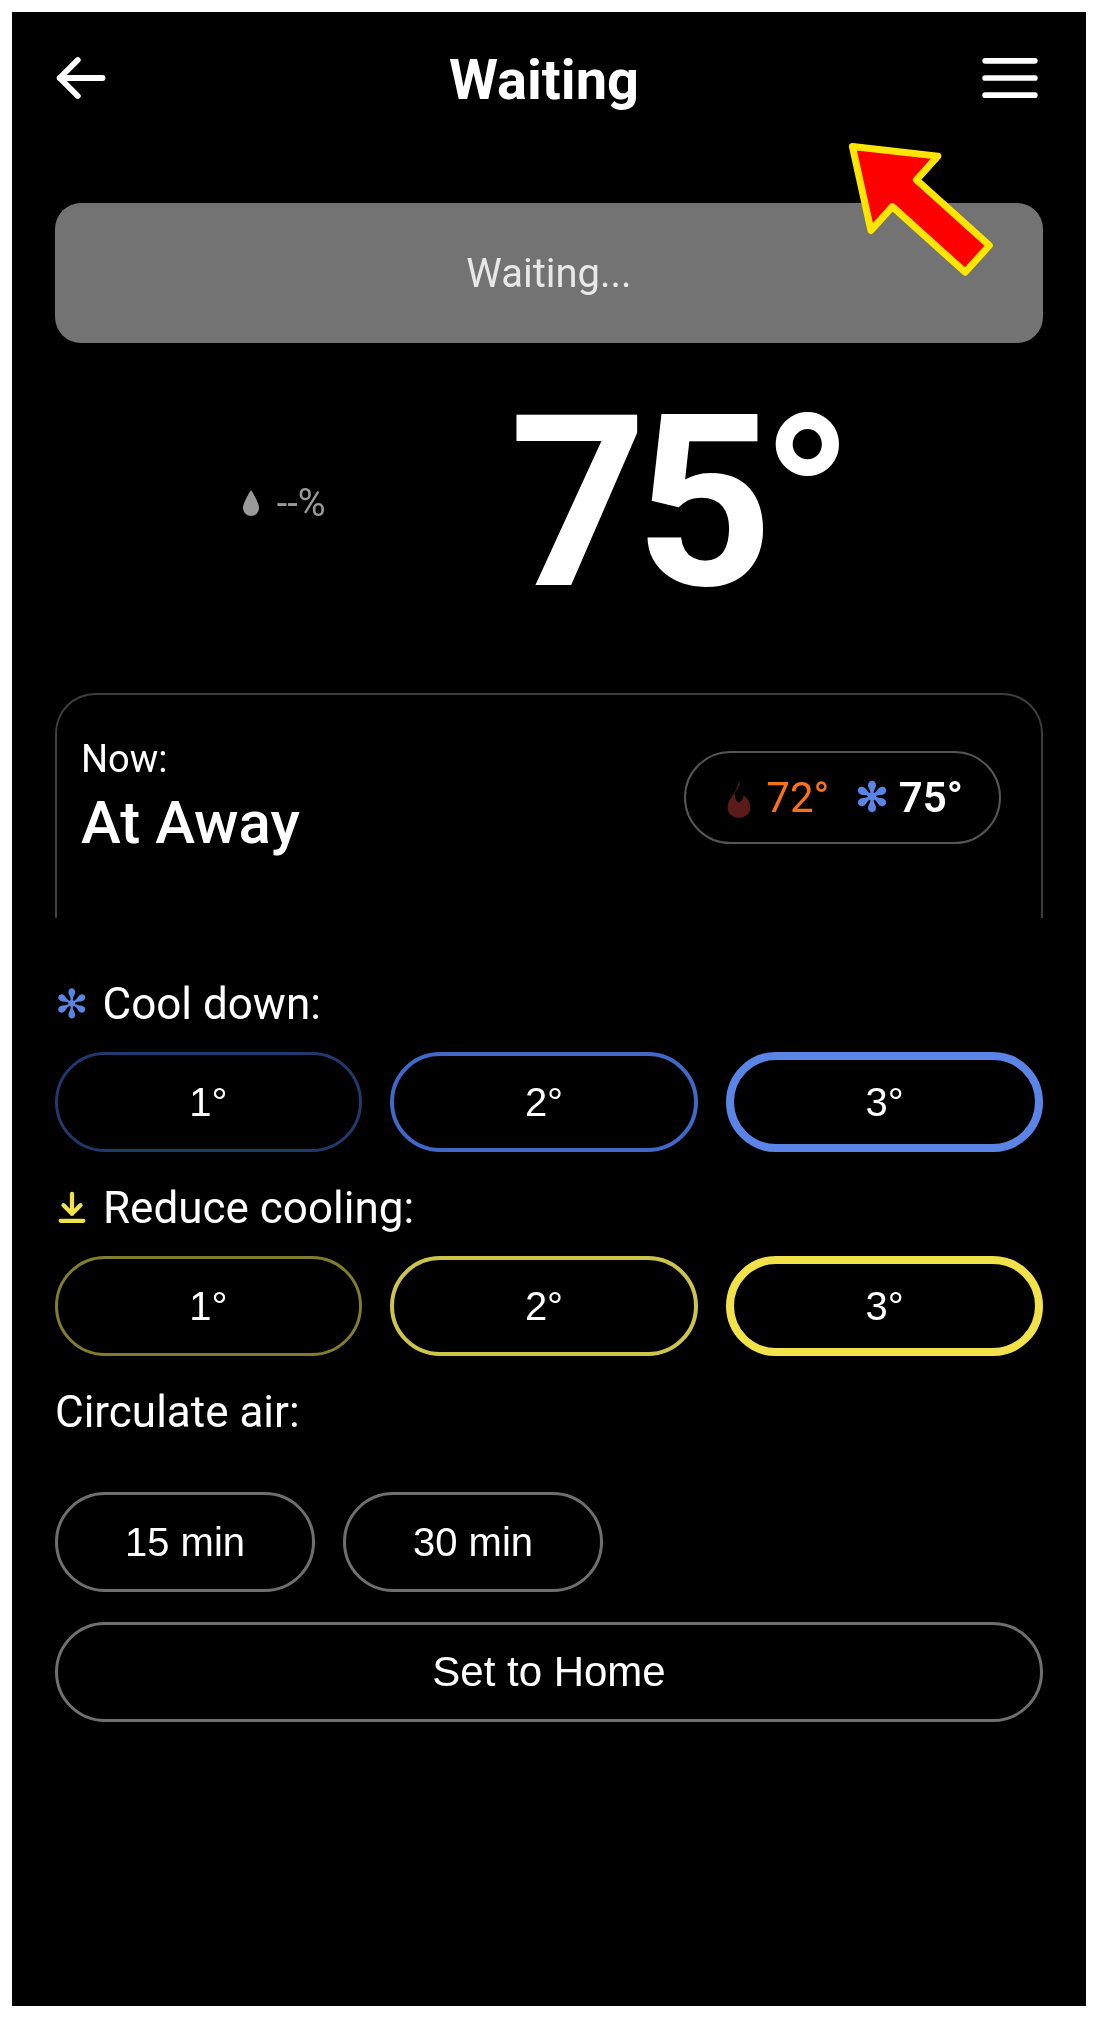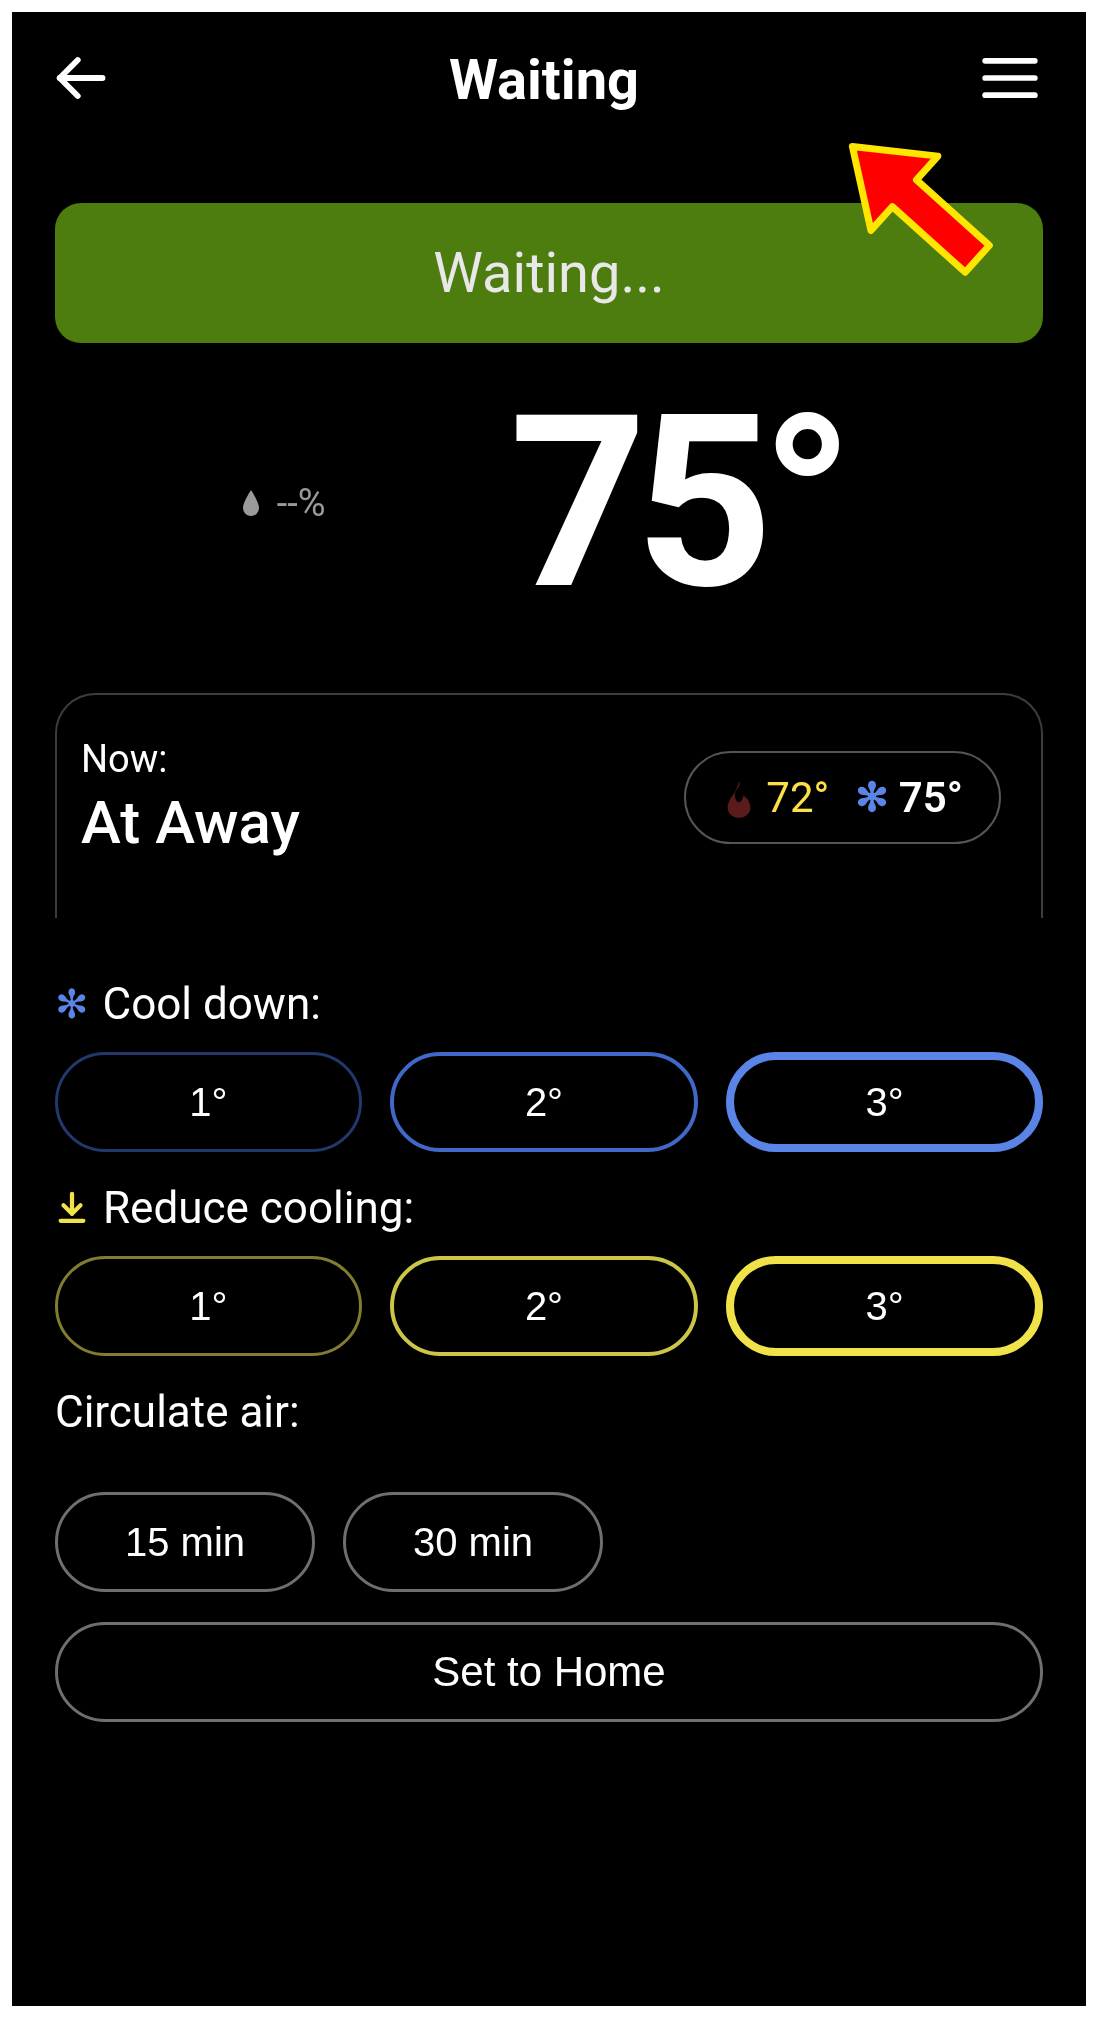--- a/index.html
+++ b/index.html
@@ -42,27 +42,27 @@
       position: absolute;
       top: 110px;
       right: 60px;
       pointer-events: none;
       z-index: 50;
     }
 
     
     .status-pill {
       margin: 70px 40px 20px 40px;
-      background: #4d7c0f;
+      background: #737373;
       border-radius: 26px;
       min-height: 140px;
       display: flex;
       align-items: center;
       justify-content: center;
-      font-size: 56px;
+      font-size: 40px;
       color: #e8e8e8;
     }
 
     
     .temp-wrap {
       display: flex;
       align-items: center;
       margin: 20px 40px 30px 40px;
       height: 280px;
     }
@@ -104,21 +104,21 @@
     .setpoint-pill {
       border: 2px solid #555;
       border-radius: 999px;
       padding: 20px 36px;
       display: flex;
       align-items: center;
       gap: 26px;
       font-size: 42px;
     }
     .sp-item { display: flex; align-items: center; gap: 10px; }
-    .sp-heat { color: #fde047; }
+    .sp-heat { color: #f97316; }
     .sp-cool { color: #fff; font-weight: 600; }
 
     
     .section { margin: 30px 40px 20px 40px; }
     .section-header {
       display: flex;
       align-items: center;
       gap: 14px;
       font-size: 44px;
       margin-bottom: 22px;

